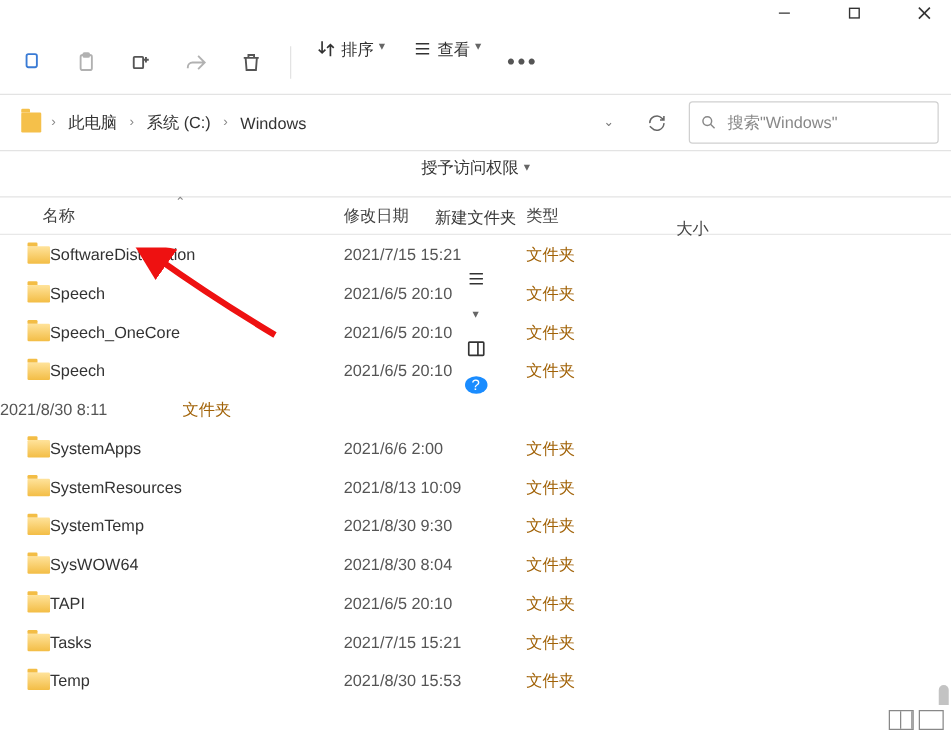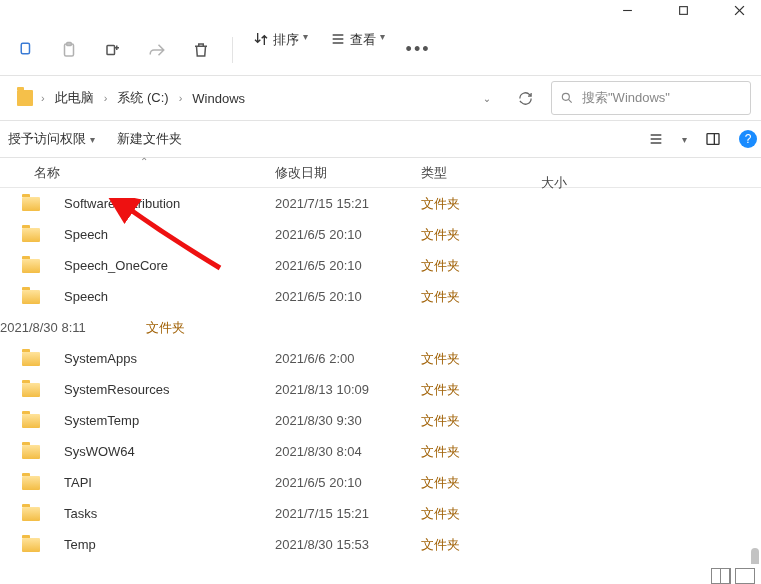--- a/index.html
+++ b/index.html
@@ -26,39 +26,39 @@
   .bc-sep { color:#888; padding:0 6px; font-size:11px;}
   .bc-item { padding: 4px 2px; }
   .addr-dd { width:24px; text-align:center; color:#777; font-size:10px; }
   .refresh { width:32px; height:32px; display:flex; align-items:center; justify-content:center; color:#666; }
   .refresh svg{width:15px;height:15px;}
   .search { width:200px; height:34px; border:1px solid #d0d0d0; border-radius:3px; display:flex; align-items:center; padding:0 8px; gap:8px; color:#888; }
   .search svg{width:14px;height:14px;}
   .search-ph{font-size:13px;}
 
   
-  .actionbar { height:38px; border-top:1px solid #e3e3e3; border-bottom:1px solid #e3e3e3; display:flex; align-items:center; padding:0 4px; gap:14px; }
+  .actionbar { height:38px; border-top:1px solid #e3e3e3; border-bottom:1px solid #e3e3e3; display:flex; align-items:center; padding:0 17px; gap:14px;flex-direction:column; }
   .act-item { display:flex; align-items:center; gap:4px; font-size:13px; padding:4px 4px;}
   .spacer{flex:1;}
   .act-ico { width:24px; height:24px; display:flex; align-items:center; justify-content:center; }
   .act-ico svg{width:16px;height:16px;}
   .help { width:18px;height:18px;border-radius:50%; background:#1a8cff; color:#fff; font-size:12px; display:flex; align-items:center; justify-content:center;}
 
   
   .col-head { height:30px; display:flex; align-items:center; border-bottom:1px solid #e8e8e8; font-size:13px; color:#444; }
   .col-name { width:275px; padding-left:34px; position:relative;}
   .col-date { width:146px; }
   .col-type { width:120px; }
   .col-size { flex:1;margin-top:20px; }
   .sort-arrow { position:absolute; top:-8px; left:140px; color:#888; font-size:10px;}
 
   
   .file-list { height: calc(584px - 24px - 52px - 44px - 38px - 30px - 20px); overflow:hidden; position:relative; }
   .row { height:31px; display:flex; align-items:center; font-size:13px; }
-  .row .c-name { width:275px; padding-left:22px; display:flex; align-items:center; gap:24px; }
+  .row .c-name { width:275px; padding-left:22px; display:flex; align-items:center; gap:0; }
   .row .c-date { width:146px; color:#555;}
   .row .c-type { width:120px; color:#a16207;}
   .folder-ico { width:18px; height:14px; background:linear-gradient(#ffe39b,#f3bd45); border-radius:1px; position:relative; }
   .folder-ico::before { content:""; position:absolute; top:-3px; left:0; width:8px; height:3px; background:#f3bd45; border-radius:1px 1px 0 0; }
 
   
   .red-arrow { position:absolute; left:100px; top:198px; pointer-events:none; }
   .red-arrow svg { width:140px; height:80px; }
 
   

